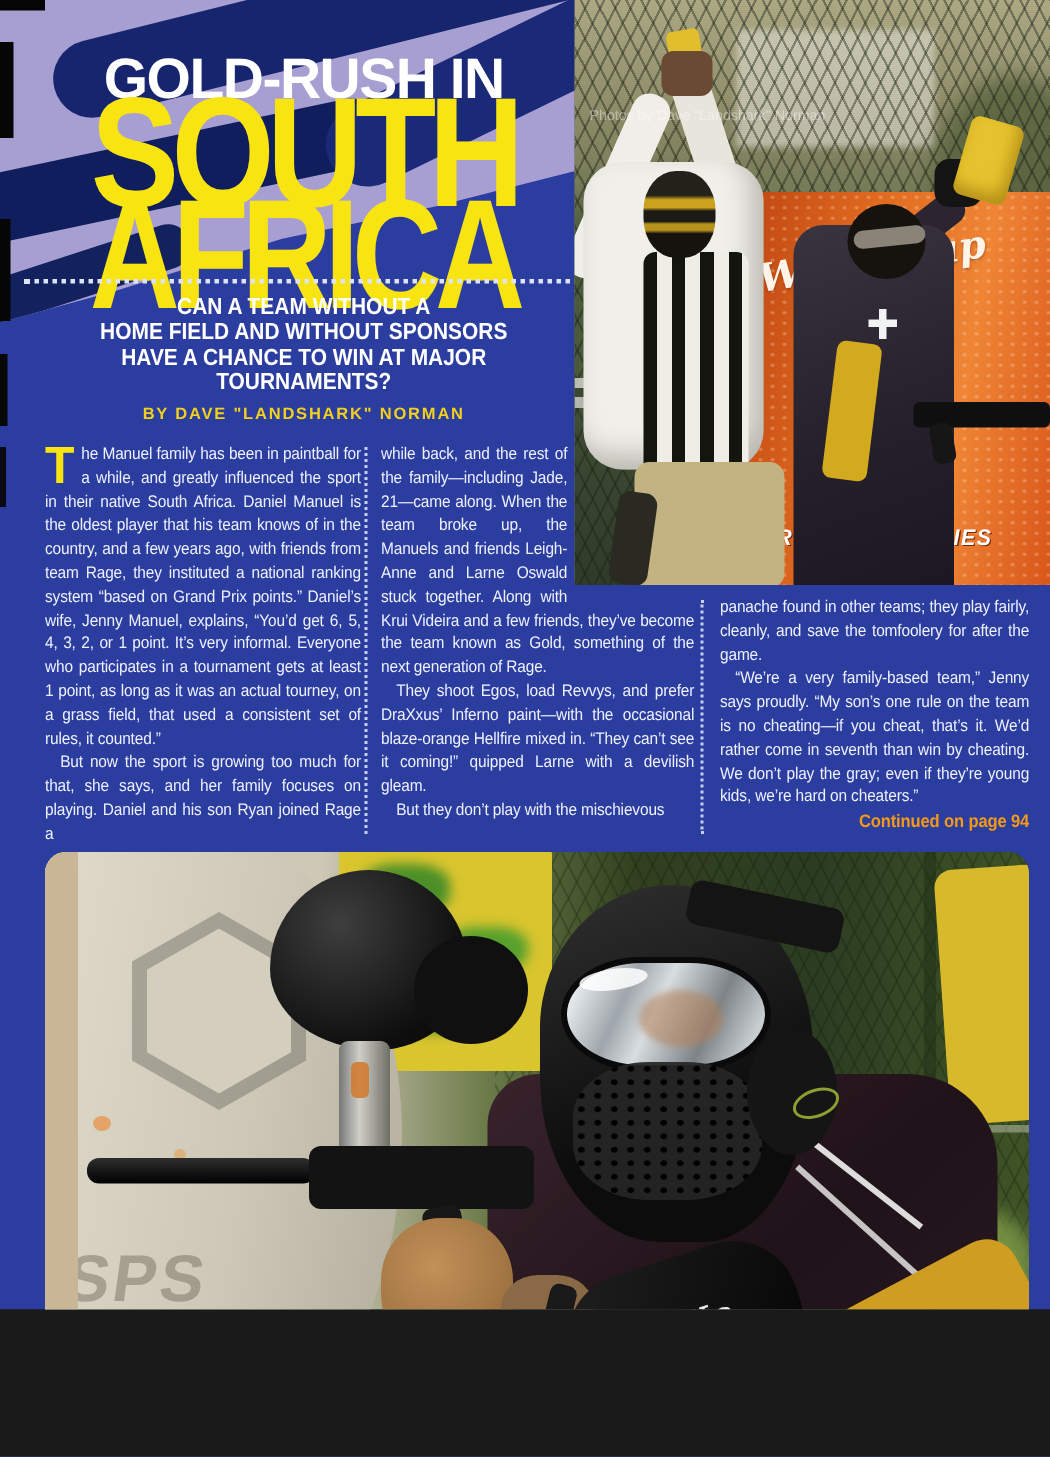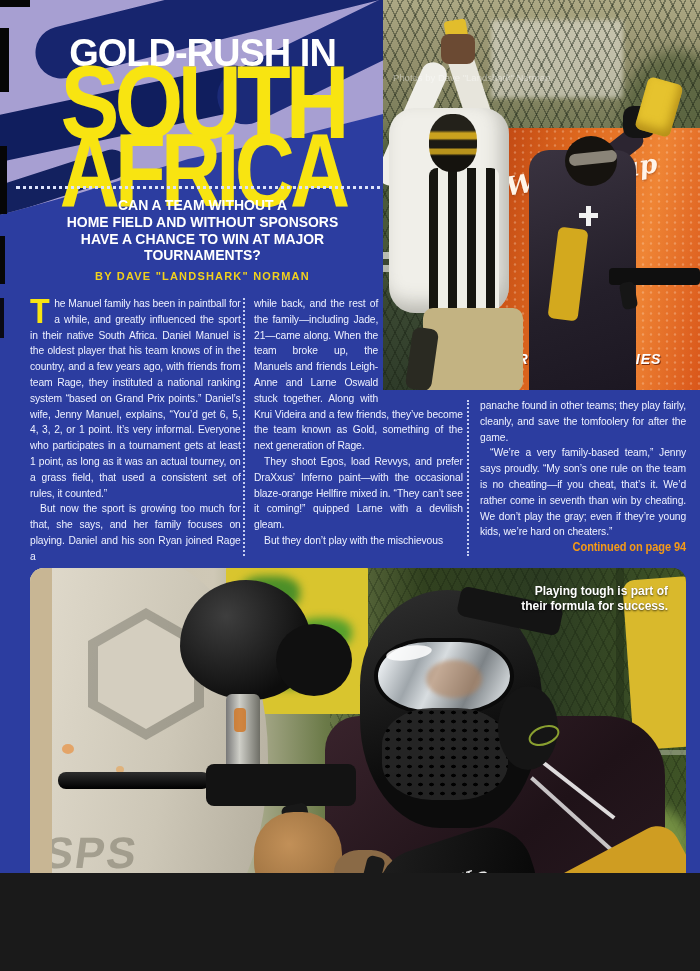--- a/index.html
+++ b/index.html
@@ -339,24 +339,20 @@
 
     <div class="abs bp-mask"></div>
     <div class="abs bp-strap"></div>
     <div class="abs bp-lens"></div>
     <div class="abs bp-face"></div>
     <div class="abs bp-lensglint"></div>
     <div class="abs bp-vents"></div>
     <div class="abs bp-ear"></div>
     <div class="abs bp-earlogo"></div>
 
-    <div class="abs bp-caption">
-      <div>Playing tough is part of</div>
-      <div>their formula for success.</div>
-    </div>
   </div>
 
   <div class="abs footer-left">
     <span class="pagenum">65</span><span class="issue">JUNE 2007</span><span class="fsep">•</span><span class="mag">WITHOUT PURSUIT GAMES</span>
   </div>
   <div class="abs footer-right">ACTIONPURSUITGAMES.COM</div>
 
 </div>
 
 </body></html>

